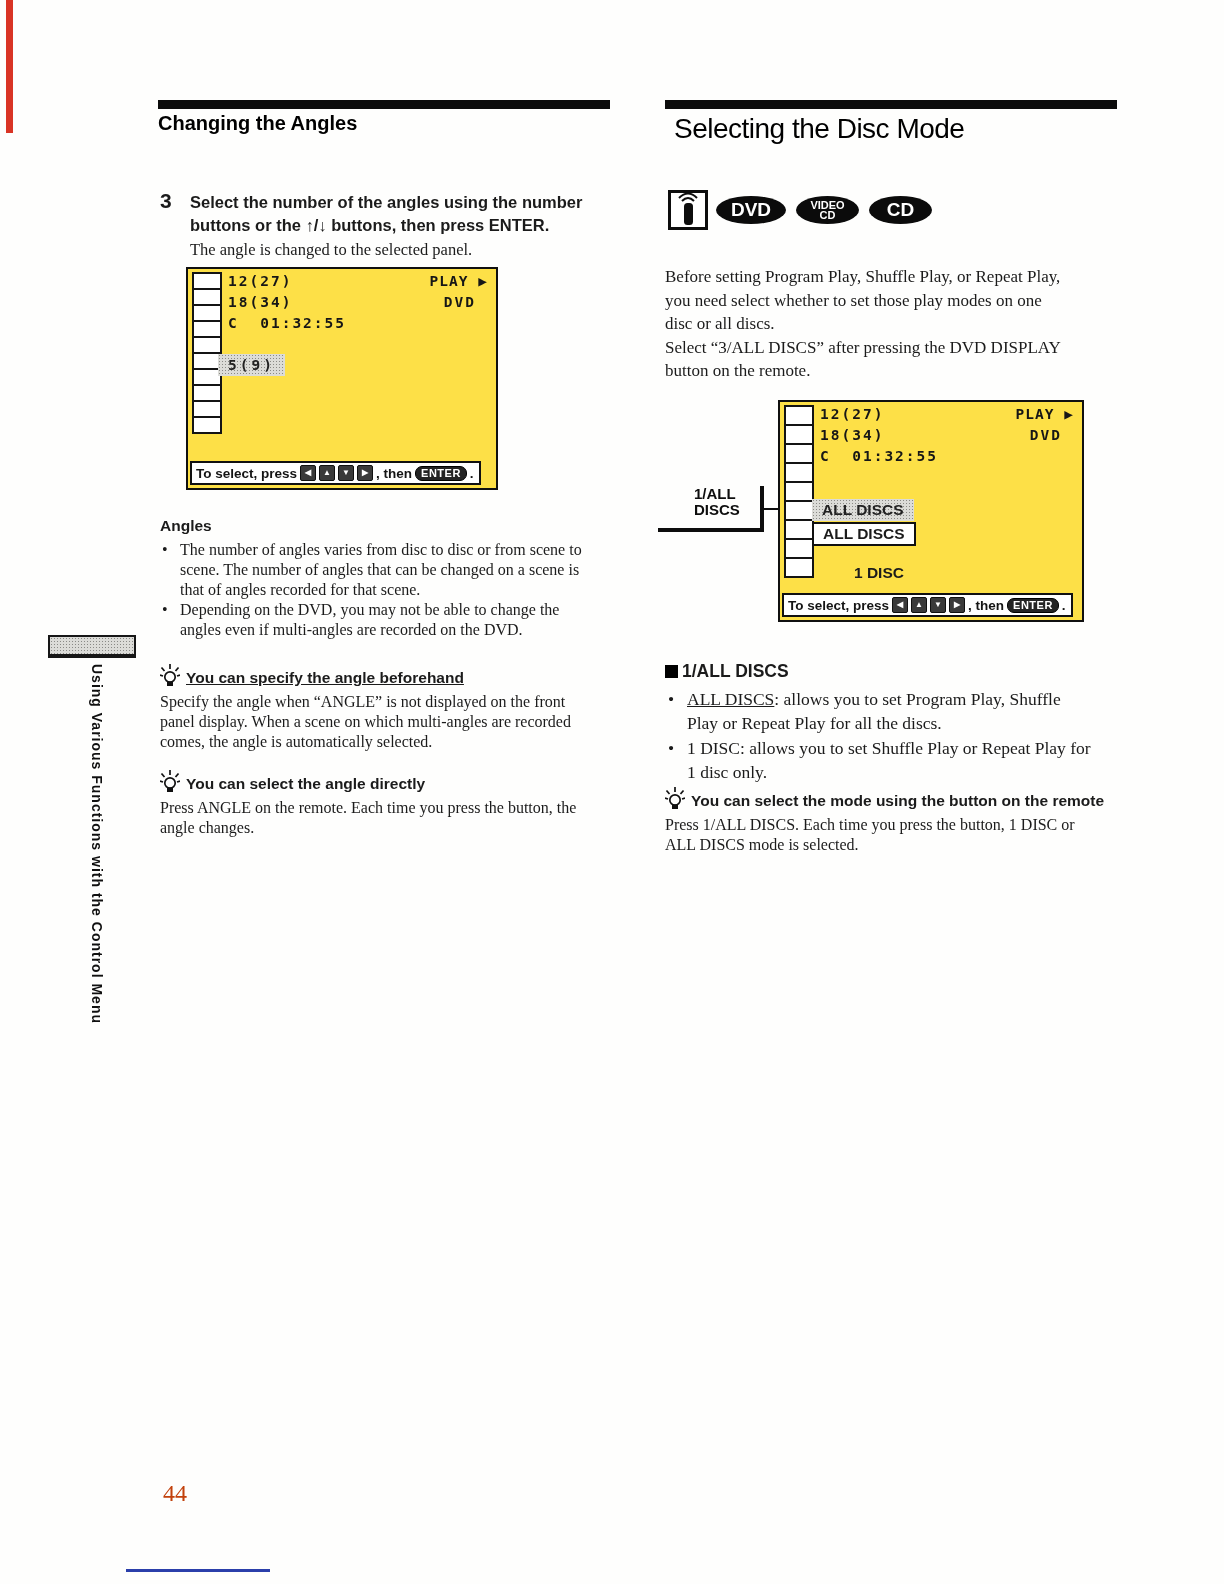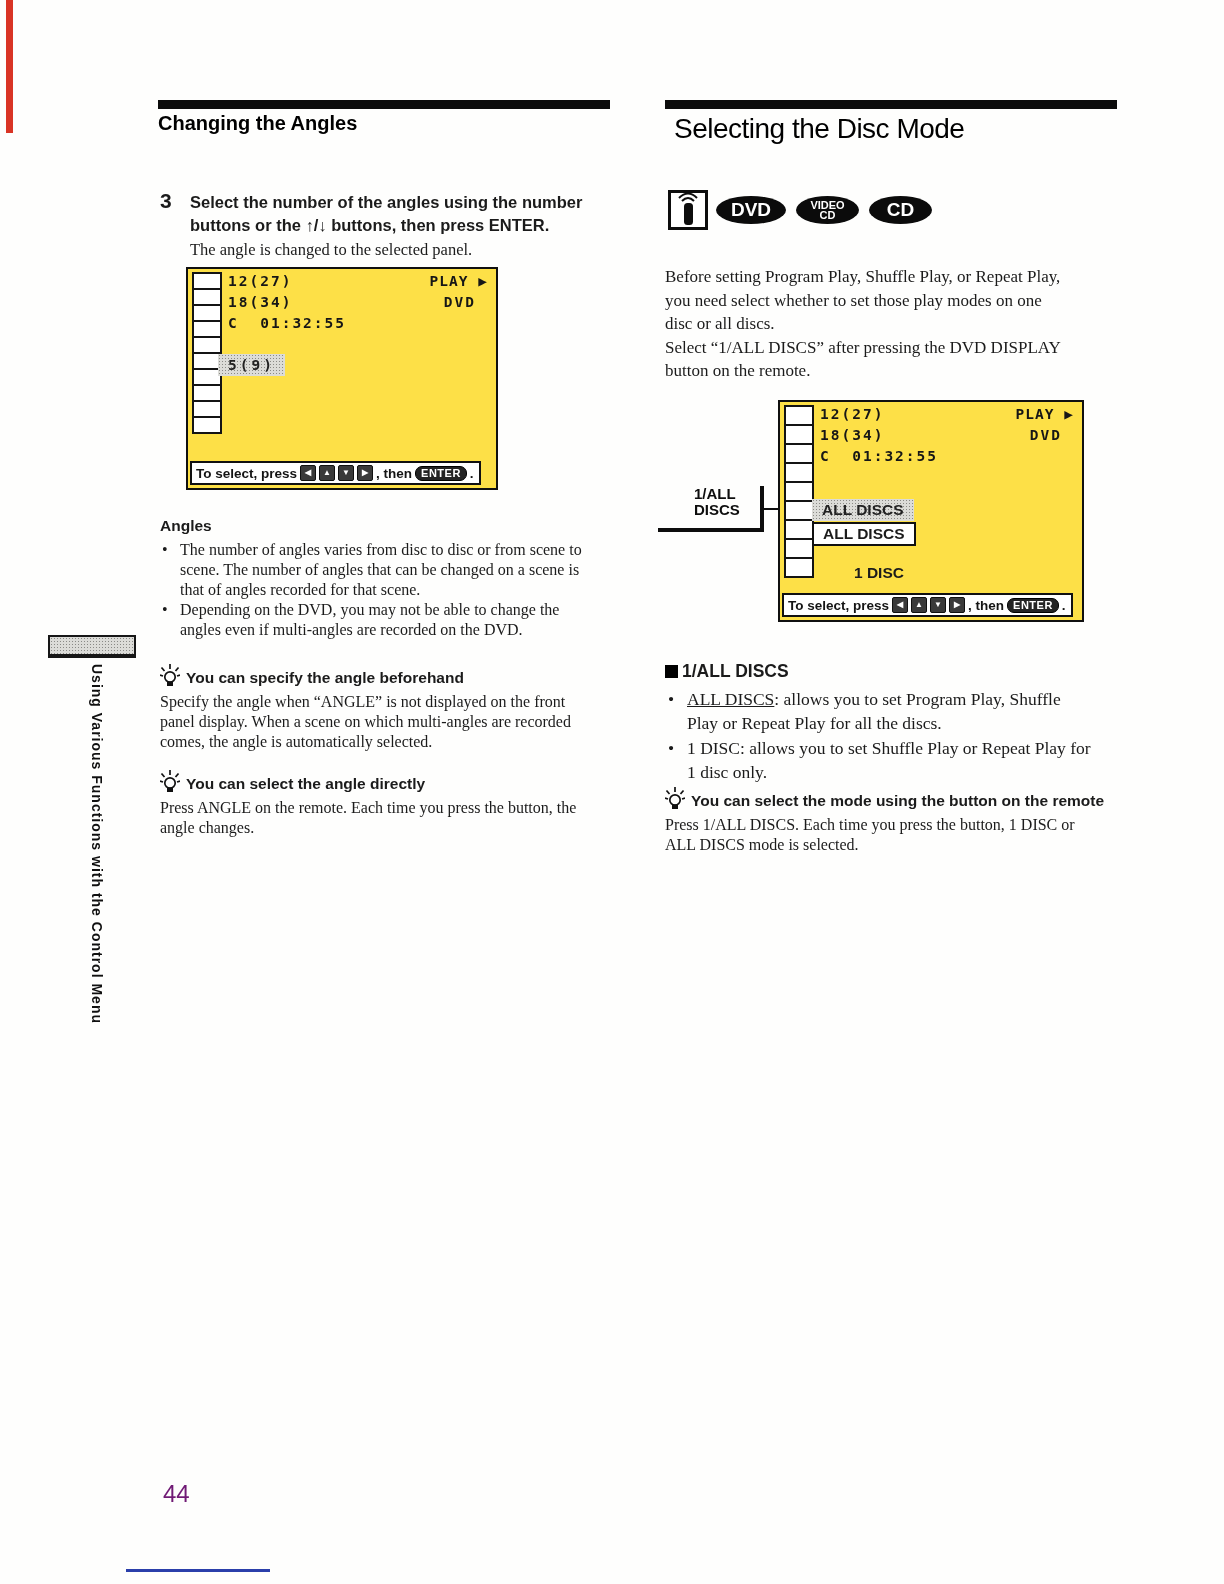--- a/index.html
+++ b/index.html
@@ -60,21 +60,21 @@
   ul.rbullets{list-style:none;margin:0;padding:0;font-size:17.5px;line-height:24px;}
   ul.rbullets li{position:relative;padding-left:22px;margin-bottom:1px;}
   ul.rbullets li::before{content:"•";position:absolute;left:3px;top:0;}
   .ul-lead{text-decoration:underline;}
 
   
   .tab{border:2px solid #161616;border-bottom-width:4px;}
   .vlabel{font-family:"Liberation Sans",sans-serif;font-weight:bold;font-size:14px;letter-spacing:1px;
           white-space:nowrap;transform-origin:0 0;transform:rotate(90deg);color:#101010;}
 
-  .pagenum{font-family:Liberation Sans, sans-serif;font-size:24px;color:#701a75;}
+  .pagenum{font-family:Liberation Serif, serif;font-size:24px;color:#c2410c;}
 
   
   .callout-label{font-family:"Liberation Sans",sans-serif;font-weight:bold;font-size:15px;line-height:16px;color:#0d0d0d;}
   .thickline{background:#0d0d0d;}
   .dot{width:8px;height:8px;background:#0d0d0d;border-radius:50%;}
 </style>
 </head>
 <body>
 
 <div class="page">
@@ -123,21 +123,21 @@
 
   <div class="abs sans-b15" style="left:160px;top:517px;">Angles</div>
   <ul class="abs notes serif16" style="left:160px;top:540px;width:470px;">
     <li class="preline">The number of angles varies from disc to disc or from scene to
 scene.  The number of angles that can be changed on a scene is
 that of angles recorded for that scene.</li>
     <li class="preline">Depending on the DVD, you may not be able to change the
 angles even if multi-angles are recorded on the DVD.</li>
   </ul>
 
-  <div class="abs tiphead" style="left:160px;top:663px;">
+  <div class="abs tiphead" style="left:160px;top:663px;text-decoration:underline;">
     <svg class="bulb" width="20" height="24" viewBox="0 0 20 24">
       <g stroke="#111" stroke-width="1.7" fill="none">
         <line x1="10" y1="6" x2="10" y2="1"></line>
           <line x1="4.5" y1="8" x2="1.5" y2="4.5"></line>
           <line x1="15.5" y1="8" x2="18.5" y2="4.5"></line>
         <line x1="3" y1="13" x2="0" y2="12"></line>
           <line x1="17" y1="13" x2="20" y2="12"></line>
       </g>
       <circle cx="10" cy="14" r="5.2" fill="none" stroke="#111" stroke-width="1.7"></circle>
       <rect x="7" y="18.5" width="6" height="4.5" fill="#111"></rect>
@@ -185,21 +185,21 @@
     <span>VIDEO</span>
     <span>CD</span>
   </div>
   <div class="abs oval" style="left:869px;top:196px;width:63px;height:28px;font-size:19px;">
     <span>CD</span>
   </div>
 
   <div class="abs serif17 preline" style="left:665px;top:265px;width:480px;">Before setting Program Play, Shuffle Play, or Repeat Play,
 you need select whether to set those play modes on one
 disc or all discs.
-Select “1/ALL DISCS” after pressing the DVD DISPLAY
+Select “3/ALL DISCS” after pressing the DVD DISPLAY
 button on the remote.</div>
 
   <div class="abs callout-label" style="left:694px;top:486px;">
     <div>1/ALL</div>
     <div>DISCS</div>
   </div>
   <div class="abs thickline" style="left:760px;top:486px;width:4px;height:46px;"></div>
   <div class="abs thickline" style="left:658px;top:528px;width:106px;height:4px;"></div>
   <div class="abs thickline" style="left:764px;top:508px;width:32px;height:2px;"></div>
   <div class="abs dot" style="left:792px;top:505px;"></div>

